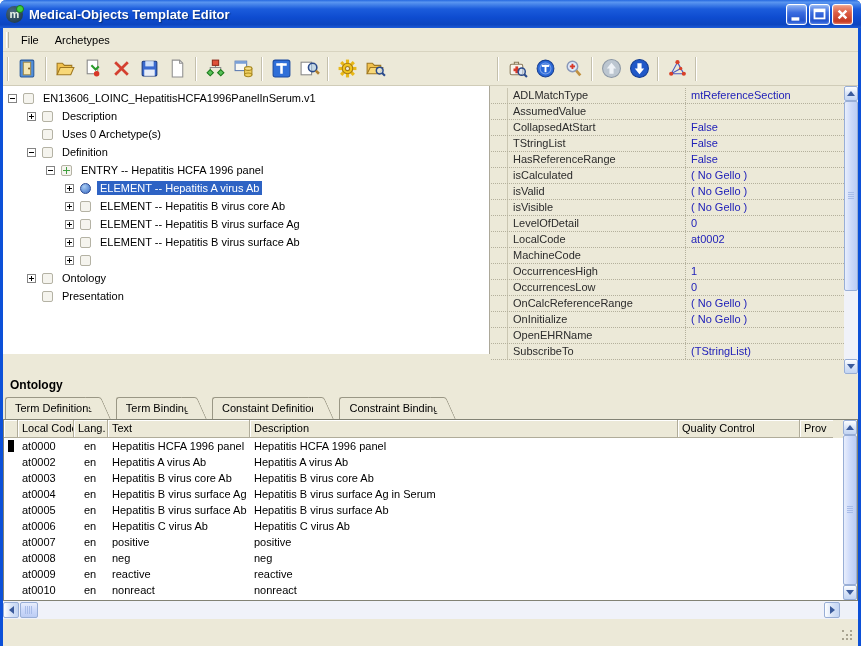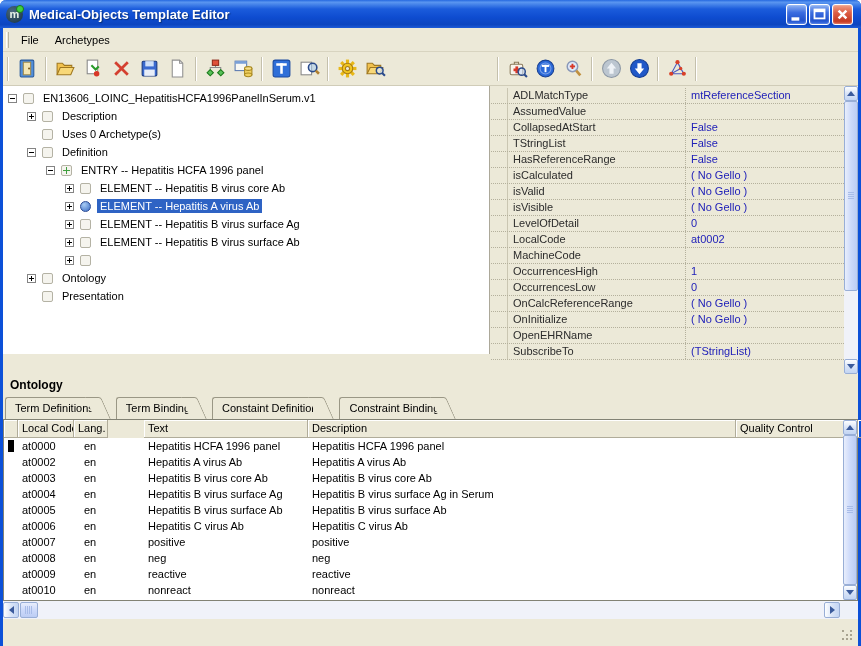--- a/index.html
+++ b/index.html
@@ -73,21 +73,21 @@
   .tabs { position:absolute; left:2px; top:396px; width:853px; height:23px; display:flex; align-items:flex-end; }
   .tab { position:relative; height:22px; background:#ece9d8; border:1px solid #9a9785; border-right:none; border-bottom:none; border-radius:3px 0 0 0; padding:4px 4px 0 9px; margin-right:18px; white-space:nowrap; }
   .tab::after { content:""; position:absolute; top:-1px; right:-8px; bottom:0; width:15px; background:#ece9d8; border-top:1px solid #9a9785; border-right:1px solid #9a9785; border-radius:0 3px 0 0; transform:skewX(24deg); }
   .tab.active { z-index:2; }
 
   .gridwrap { position:absolute; left:0; top:419px; width:855px; height:182px; background:#fff; border:1px solid #828274; }
   .ghead { display:flex; height:18px; background:#ece9d8; }
   .gh { border-right:1px solid #b0ac9a; border-bottom:1px solid #b0ac9a; box-shadow:inset 1px 1px 0 #fff; padding:2px 3px 0 4px; overflow:hidden; white-space:nowrap; flex:none; }
   .grow { display:flex; height:16px; align-items:center; }
   .gc { padding:0 3px 0 4px; overflow:hidden; white-space:nowrap; flex:none; }
-  .c-ind{width:14px; padding:0;} .c-lc{width:56px;} .c-lang{width:34px; } .c-text{width:164px;margin-left:36px;} .c-desc{width:428px;} .c-qc{width:122px;} .c-prov{width:33px; border-right:none;}
+  .c-ind{width:14px; padding:0;} .c-lc{width:56px;} .c-lang{width:34px; } .c-text{width:142px;} .c-desc{width:428px;} .c-qc{width:122px;} .c-prov{width:33px; border-right:none;}
   .gc.c-lang{ padding-left:10px; }
   .marker { width:0; height:0; border-left:6px solid #000; border-top:4px solid transparent; border-bottom:4px solid transparent; margin-left:4px; }
 
   .hscroll { position:absolute; left:0; top:601px; width:855px; height:18px; background:#f0f2f9; display:flex; align-items:center; }
   .htrack { flex:1; position:relative; height:16px; }
   .hcorner { width:18px; height:16px; background:#eef1f8; flex:none; }
 
   .statusbar { position:absolute; left:0; top:619px; width:855px; height:27px; background:#ece9d8; }
   .gripdot { position:absolute; right:14px; bottom:14px; width:2px; height:2px; background:#a8a390;
     box-shadow:4px 4px 0 #a8a390, 8px 8px 0 #a8a390, 8px 0 0 #a8a390, 8px 4px 0 #a8a390, 4px 8px 0 #a8a390, 0 8px 0 #a8a390; }
@@ -312,30 +312,30 @@
           <i class="h"></i>
         </span>
         <span class="tico entry"></span>
         <span class="tlabel">ENTRY -- Hepatitis HCFA 1996 panel</span>
       </div>
     <div class="trow lv3">
         <span class="exp plus">
           <i class="h"></i>
           <i class="v"></i>
         </span>
-        <span class="tico box"></span>
-        <span class="tlabel">ELEMENT -- Hepatitis B virus core Ab</span>
-      </div>
-    <div class="trow lv3">
-        <span class="exp plus">
-          <i class="h"></i>
-          <i class="v"></i>
-        </span>
         <span class="tico sphere"></span>
         <span class="tlabel sel">ELEMENT -- Hepatitis A virus Ab</span>
+      </div>
+    <div class="trow lv3">
+        <span class="exp plus">
+          <i class="h"></i>
+          <i class="v"></i>
+        </span>
+        <span class="tico box"></span>
+        <span class="tlabel">ELEMENT -- Hepatitis B virus core Ab</span>
       </div>
     <div class="trow lv3">
         <span class="exp plus">
           <i class="h"></i>
           <i class="v"></i>
         </span>
         <span class="tico box"></span>
         <span class="tlabel">ELEMENT -- Hepatitis B virus surface Ag</span>
       </div>
     <div class="trow lv3">

